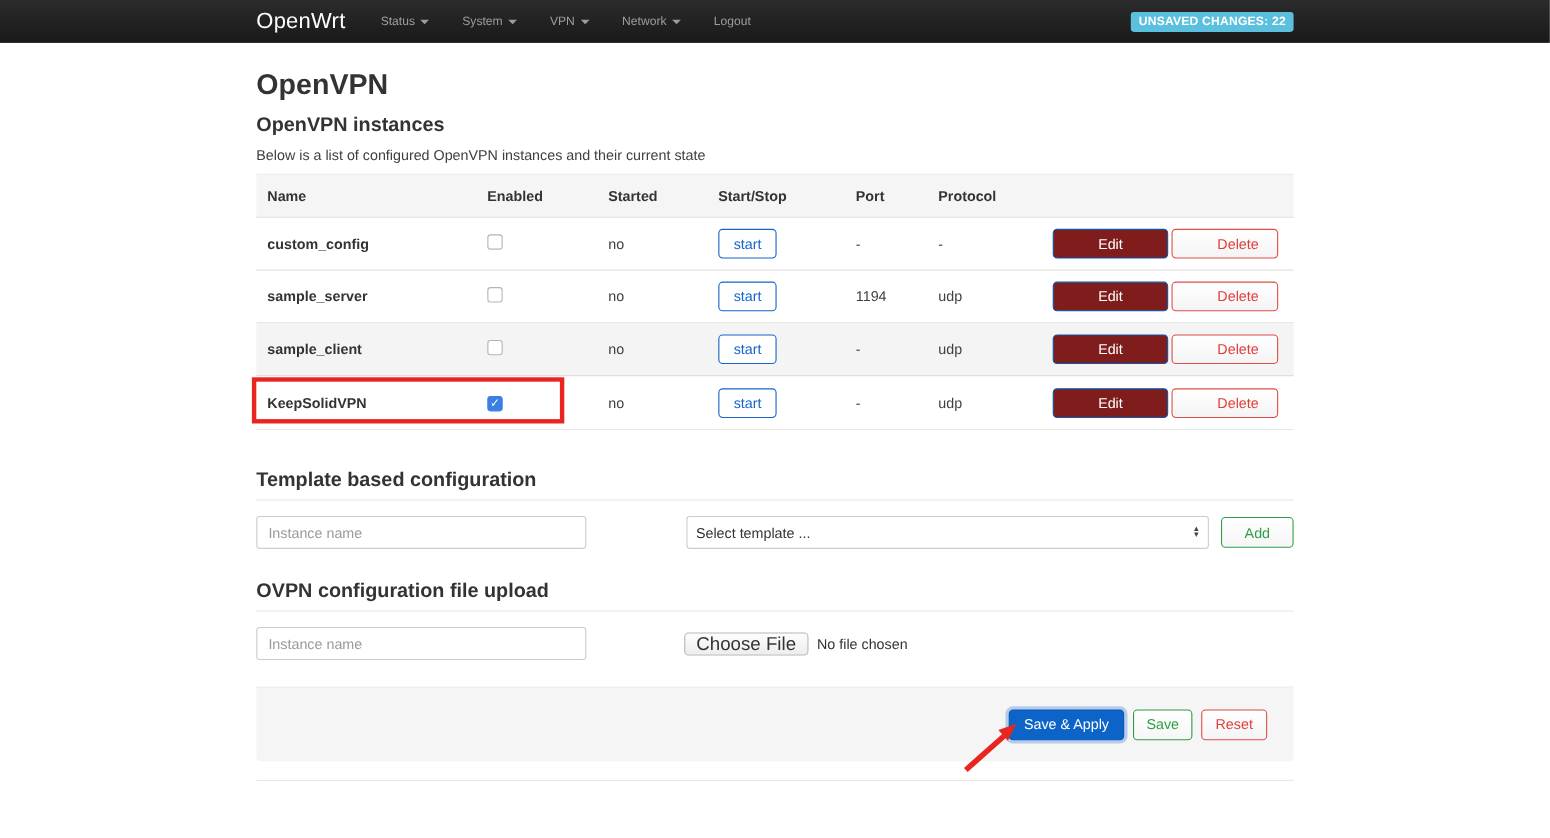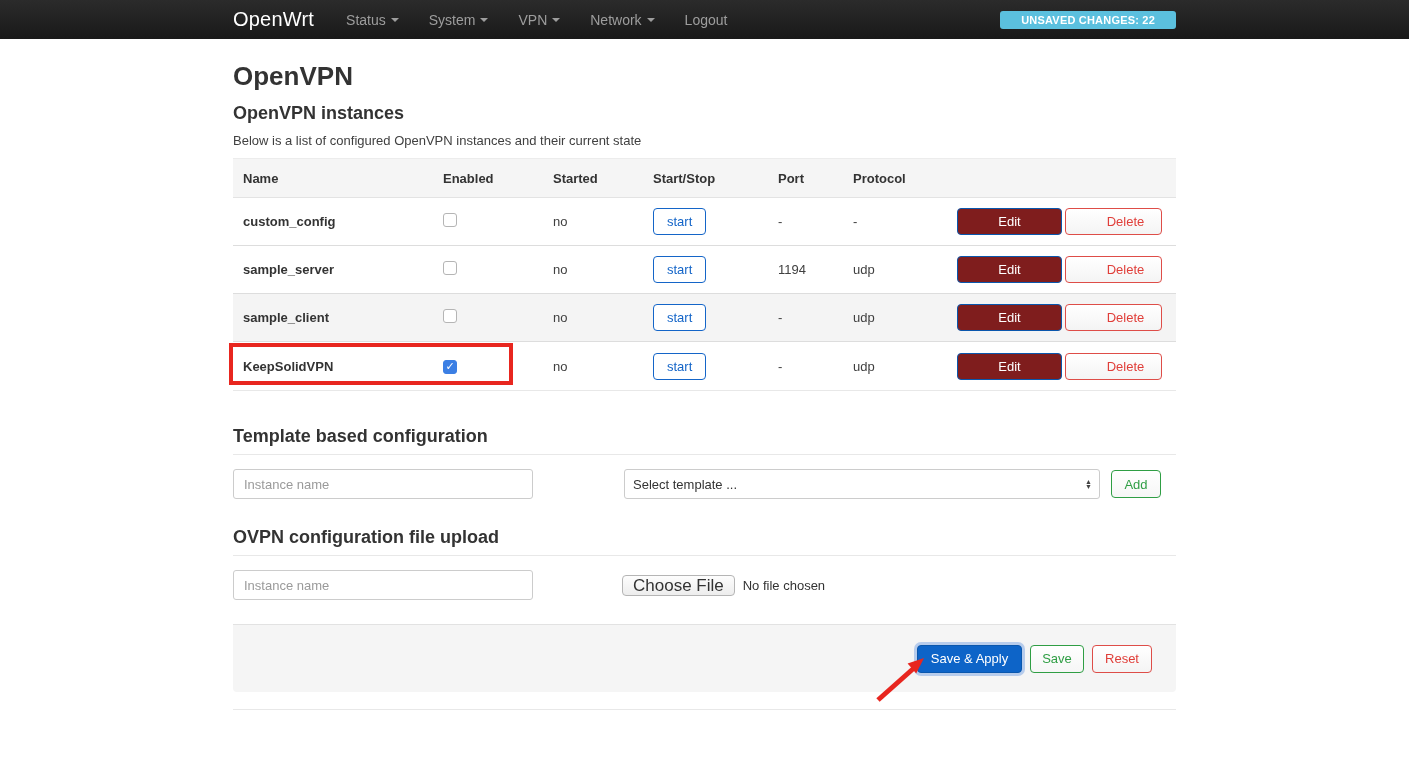--- a/index.html
+++ b/index.html
@@ -4,25 +4,25 @@
 <style>
   * { box-sizing: border-box; margin: 0; padding: 0; }
   html, body { width: 1409px; height: 762px; overflow: hidden; background: #fff;
     font-family: "Liberation Sans", sans-serif; color: #404040; }
 
   
   .navbar { height: 39px; background: linear-gradient(#2b2b2b, #191919); }
   .navbar-inner { width: 943px; margin: 0 auto; height: 100%; display: flex; align-items: center; }
   .brand { color: #ffffff; font-size: 20px; letter-spacing: 0.2px; margin-right: 32px; text-decoration: none; }
   .nav { display: flex; align-items: center; gap: 30px; list-style: none; }
-  .nav-item { color: #9d9d9d; font-size: 14px; cursor: pointer; display: flex; align-items: center; gap: 5px; }
+  .nav-item { color: #9d9d9d; font-size: 11px; cursor: pointer; display: flex; align-items: center; gap: 5px; }
   .caret { width: 0; height: 0; border-left: 4px solid transparent; border-right: 4px solid transparent;
     border-top: 4px solid #9d9d9d; display: inline-block; margin-top: 1px; }
   .badge { margin-left: auto; background: #5bc0de; color: #fff; font-size: 11px; font-weight: bold;
-    padding: 3px 21px; border-radius: 3px; letter-spacing: 0.2px; }
+    padding: 3px 7px; border-radius: 3px; letter-spacing: 0.2px; }
 
   
   .container { width: 943px; margin: 0 auto; position: relative; }
   h1.page-title { font-size: 26px; line-height: 28px; font-weight: bold; color: #333; margin-top: 23px; }
   h2.section-heading { font-size: 18px; line-height: 21px; font-weight: bold; color: #333; }
   .h2-instances { margin-top: 13px; }
   .section-desc { font-size: 13px; line-height: 15px; margin-top: 9px; color: #404040; }
 
   
   .itable { margin-top: 10px; border-top: 1px solid #ececec; border-bottom: 1px solid #e8e8e8; }
@@ -54,21 +54,21 @@
   hr.rule { border: none; border-top: 1px solid #e8e8e8; margin-top: 7px; }
   .form-row { margin-top: 14px; display: flex; align-items: center; height: 30px; }
   .text-input { width: 300px; height: 30px; border: 1px solid #ccc; border-radius: 3px; padding: 0 10px;
     font-size: 13px; font-family: inherit; color: #333; }
   .text-input::placeholder { color: #9a9a9a; }
   .select-wrap { position: relative; margin-left: 91px; width: 476px; }
   select.tmpl { width: 100%; height: 30px; border: 1px solid #ccc; border-radius: 3px; background: #fff;
     font-size: 13px; font-family: inherit; color: #333; padding: 0 24px 0 8px; appearance: none; -webkit-appearance: none; }
   .spinner { position: absolute; right: 8px; top: 50%; transform: translateY(-50%); display: flex;
     flex-direction: column; align-items: center; color: #444; font-size: 7px; line-height: 5px; pointer-events: none; }
-  .btn-add { margin-left: 11px; width: 50px; height: 28px; }
+  .btn-add { margin-left: 11px; width: 66px; height: 28px; }
   .h2-upload { margin-top: 28px; }
   .file-ctl { margin-left: 89px; display: flex; align-items: center; gap: 8px; }
   .btn-choose { height: 21px; padding: 0 10px; font-size: 17px; color: #333; background: linear-gradient(#fdfdfd, #ededed);
     border: 1px solid #b5b5b5; border-radius: 4px; }
   .no-file { font-size: 13px; color: #333; }
   .btn-upload { margin-left: auto; width: 70px; height: 28px; }
   .upload-right { flex: 1; display: flex; justify-content: flex-end; padding-right: 42px; }
 
   
   .action-bar { margin-top: 24px; height: 68px; background: #f5f5f5; border-top: 1px solid #e2e2e2;

